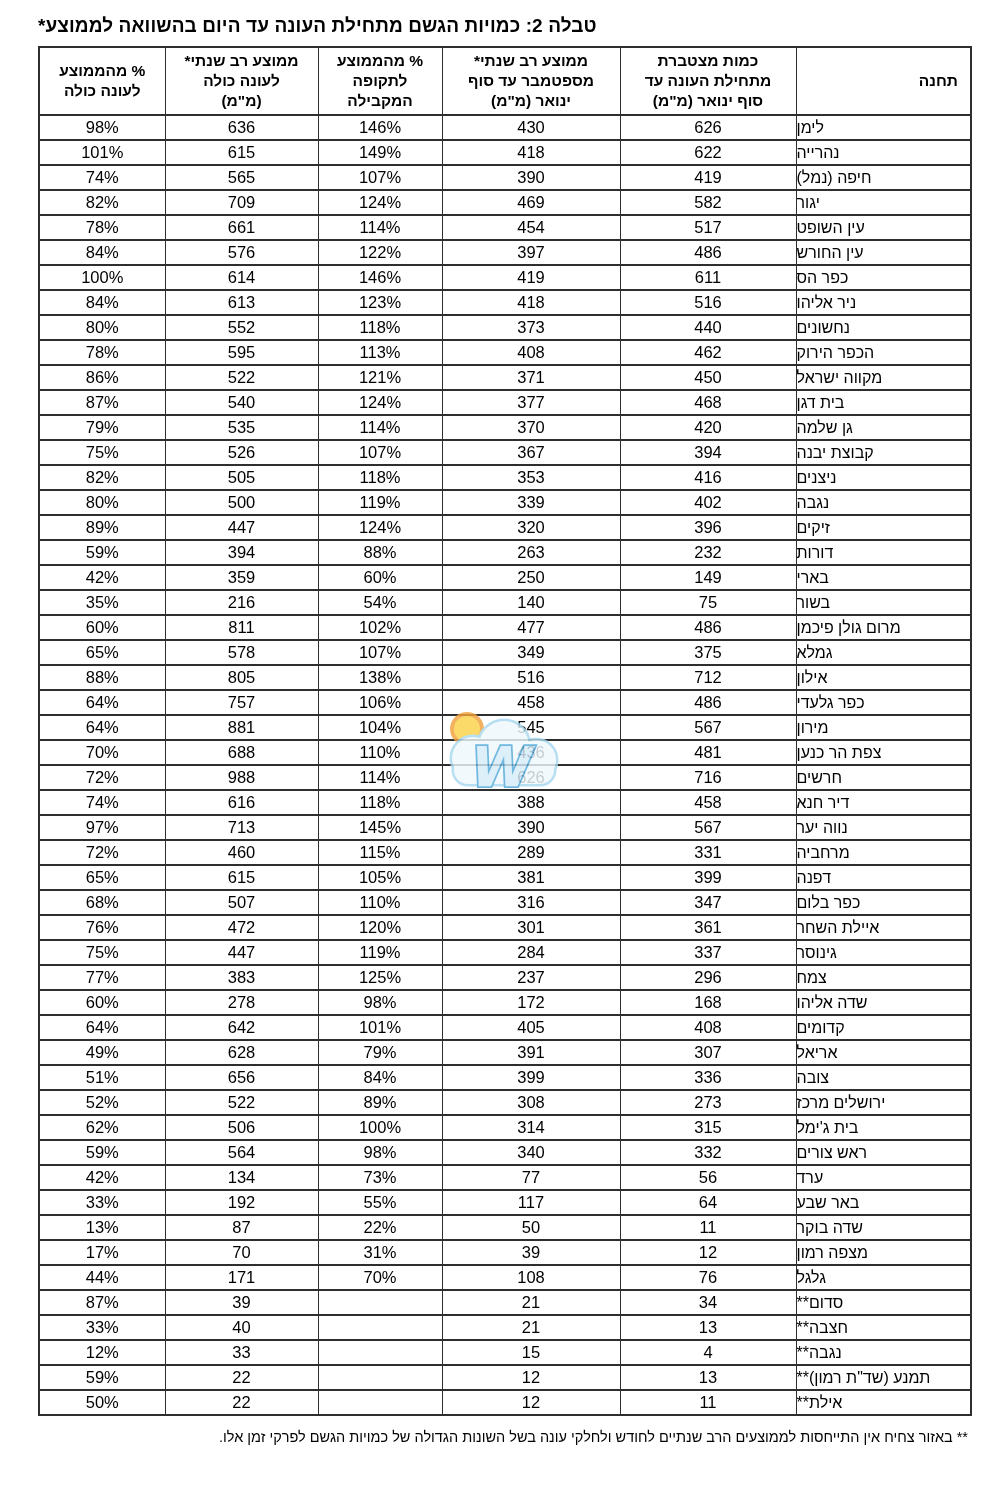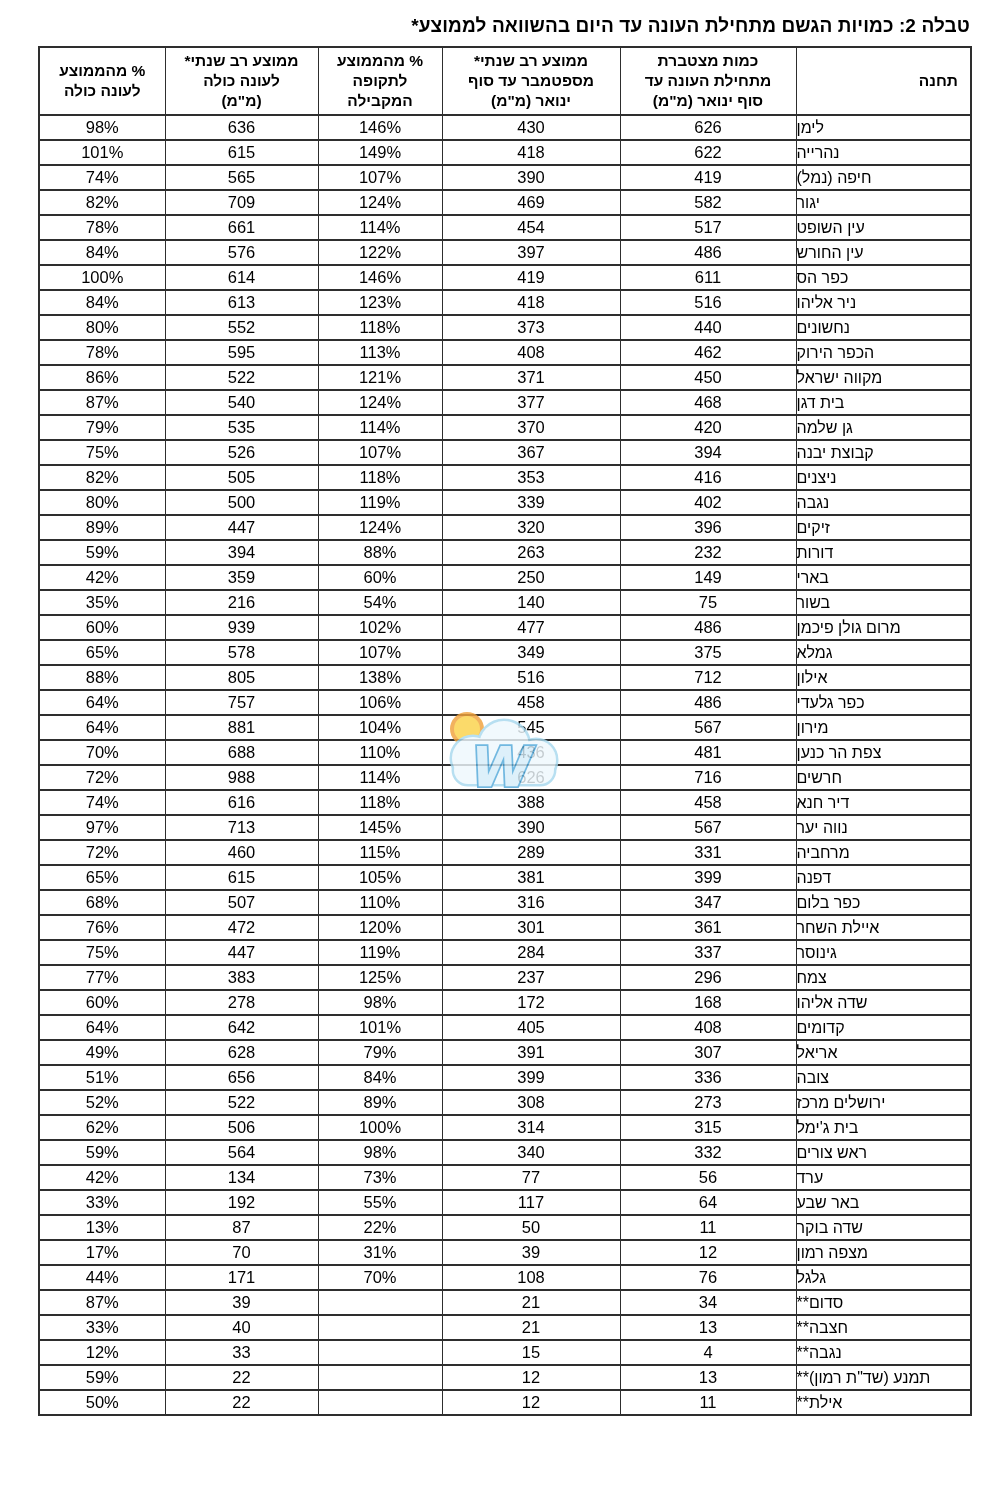--- a/index.html
+++ b/index.html
@@ -10,21 +10,21 @@
     background: #ffffff;
     overflow: hidden;
     font-family: "Liberation Sans", "DejaVu Sans", sans-serif;
     color: #000000;
   }
   .title {
     direction: rtl;
     width: 932px;
     margin: 0 0 0 38px;
     padding-top: 15px;
-    text-align: right;
+    text-align: left;
     font-size: 19px;
     font-weight: bold;
     letter-spacing: 0.1px;
   }
   table.rain {
     direction: rtl;
     table-layout: fixed;
     border-collapse: collapse;
     width: 932px;
     margin: 9px 0 0 38px;
@@ -278,21 +278,21 @@
           <td>140</td>
           <td>54%</td>
           <td>216</td>
           <td>35%</td>
         </tr>
         <tr>
           <td class="station">מרום גולן פיכמן</td>
           <td>486</td>
           <td>477</td>
           <td>102%</td>
-          <td>939</td>
+          <td>811</td>
           <td>60%</td>
         </tr>
         <tr>
           <td class="station">גמלא</td>
           <td>375</td>
           <td>349</td>
           <td>107%</td>
           <td>578</td>
           <td>65%</td>
         </tr>
@@ -533,20 +533,21 @@
           <td>11</td>
           <td>12</td>
           <td></td>
           <td>22</td>
           <td>50%</td>
         </tr>
       </tbody>
   </table>
 
   <div class="footnotes">
+    <div class="fn">** באזור צחיח אין התייחסות לממוצעים הרב שנתיים לחודש ולחלקי עונה בשל השונות הגדולה של כמויות הגשם לפרקי זמן אלו.</div>
   </div>
 
   <div class="watermark">
     <svg width="132" height="92" viewBox="0 0 132 92">
       <g>
         <circle cx="31" cy="23" r="17" fill="#f0a23c"></circle>
         <circle cx="31" cy="23" r="13" fill="#fbd34a"></circle>
       </g>
       <g>
         <g stroke="#a8d9ee" stroke-width="5" fill="#eef8fd">

